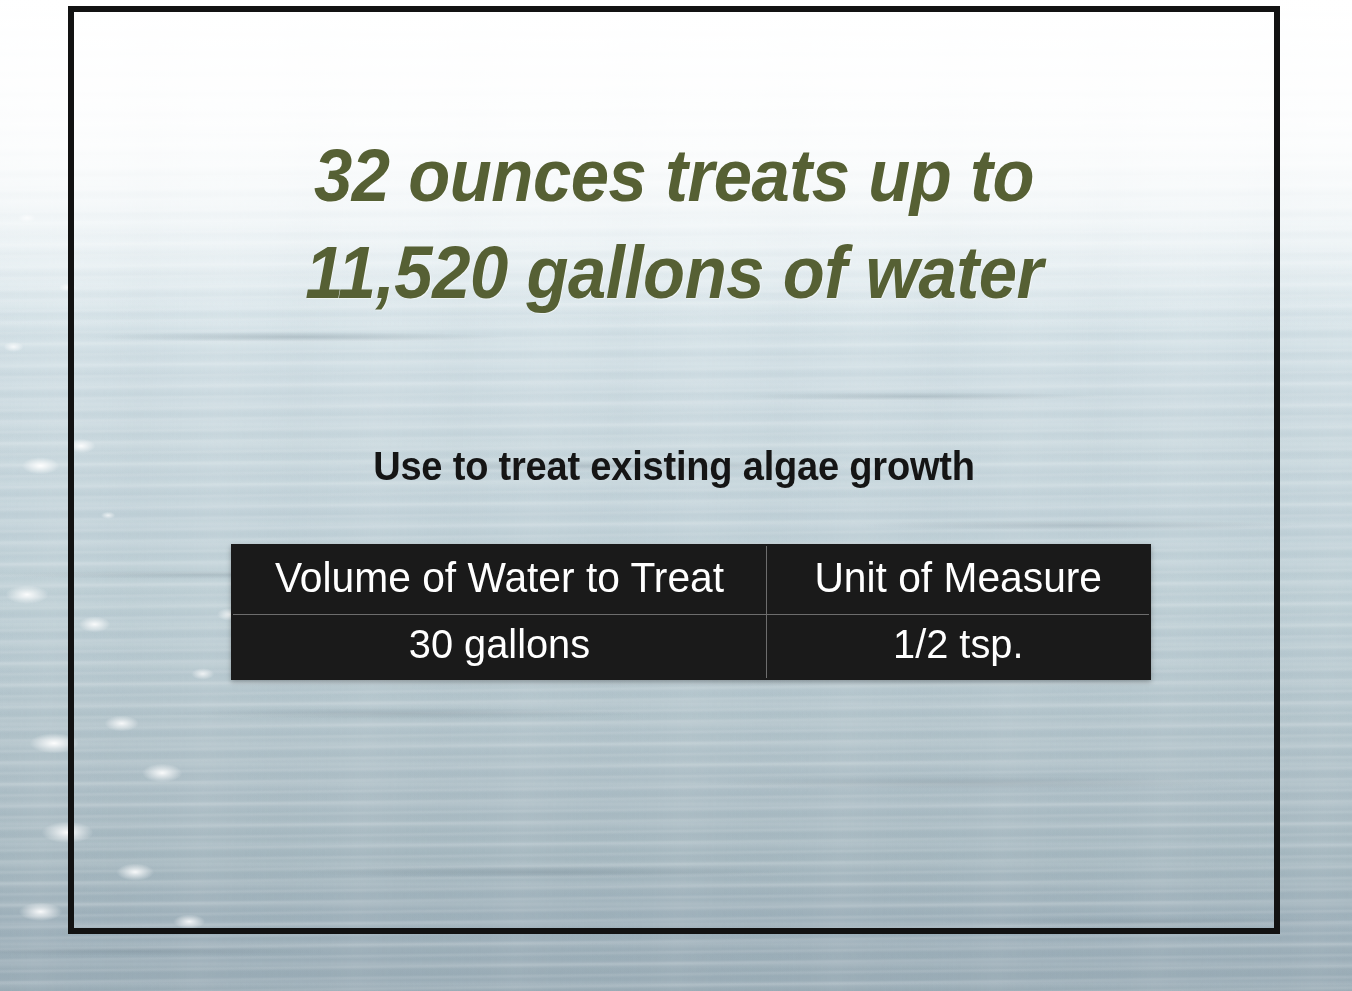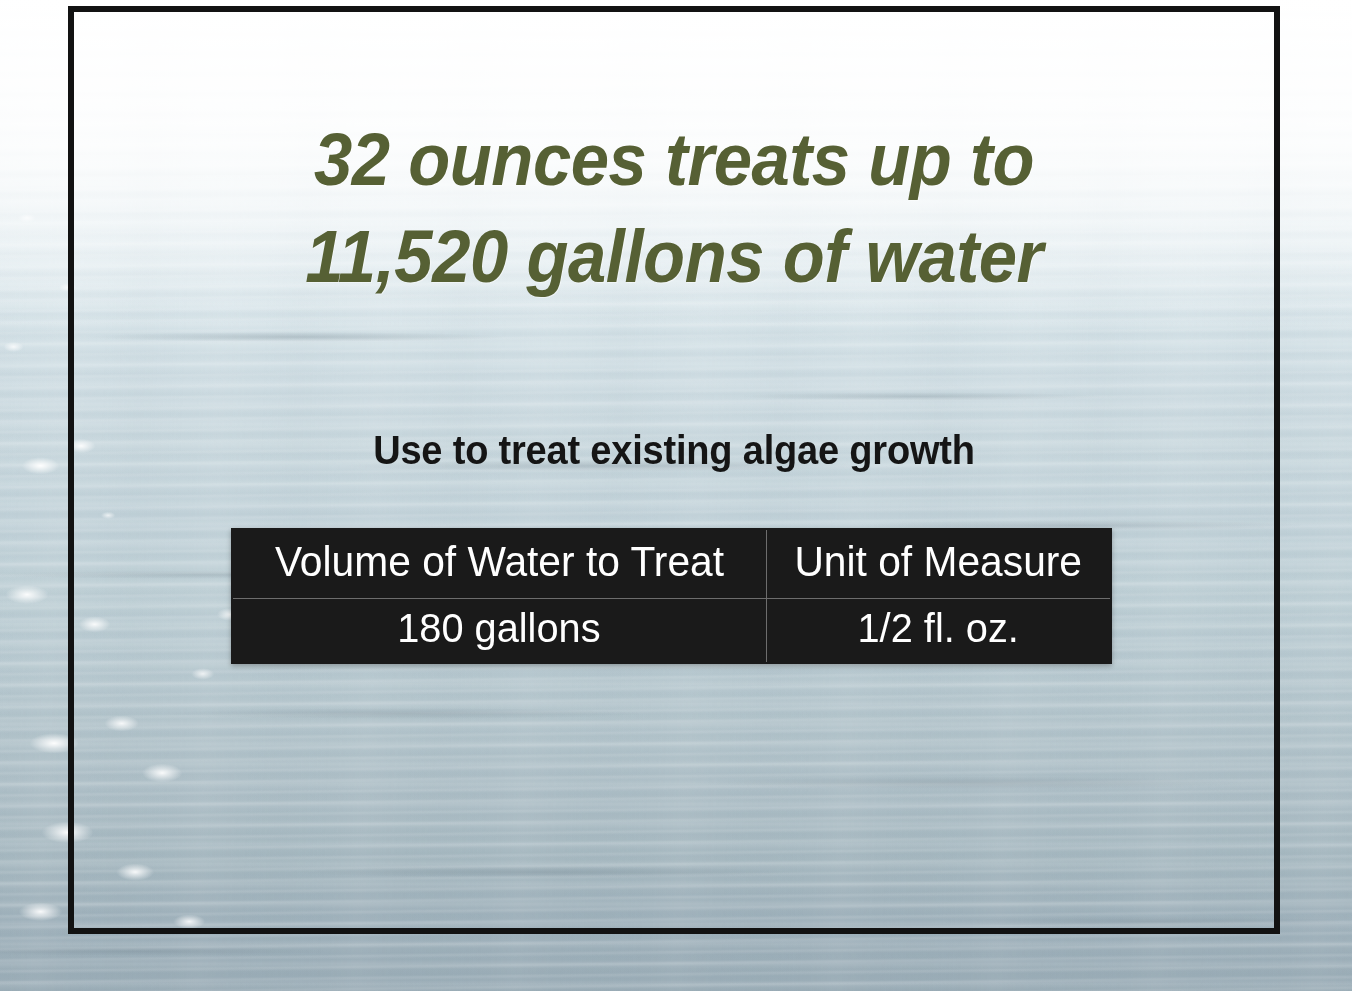--- a/index.html
+++ b/index.html
@@ -145,21 +145,21 @@
     width: 1212px;
     height: 928px;
     border: 6px solid #121212;
     pointer-events: none;
   }
 
   
   .content {
     position: absolute;
     left: 68px;
-    top: 6px;
+    top: 22px;
     width: 1212px;
     height: 928px;
     border-radius: 7px;
   }
 
   .headline {
     position: absolute;
     left: 0;
     top: 105px;
     width: 1212px;
@@ -217,21 +217,21 @@
     white-space: nowrap;
   }
   .dose-table th {
     font-size: 42px;
     padding-top: 8px;
     padding-bottom: 12px;
   }
   .dose-table tr td:first-child,
   .dose-table tr th:first-child { width: 534px; }
   .dose-table tr td:last-child,
-  .dose-table tr th:last-child  { width: 345px; }
+  .dose-table tr th:last-child  { width: 384px; }
 
   
   .dose-table { border: 2px solid #1a1a1a; }
   .dose-table tr:first-child th { border-top-color: #1a1a1a; }
   .dose-table tr:last-child td  { border-bottom-color: #1a1a1a; }
   .dose-table th:first-child, .dose-table td:first-child { border-left-color: #1a1a1a; }
   .dose-table th:last-child,  .dose-table td:last-child  { border-right-color: #1a1a1a; }
 
   .cell-txt { display: inline-block; transform: scaleX(0.97); }
 </style>
@@ -260,20 +260,20 @@
 
     <table class="dose-table">
       <thead>
         <tr>
           <th><span class="cell-txt">Volume of Water to Treat</span></th>
           <th><span class="cell-txt">Unit of Measure</span></th>
         </tr>
       </thead>
       <tbody>
         <tr>
-          <td><span class="cell-txt">180 gallons</span></td>
-          <td><span class="cell-txt">1/2 fl. oz.</span></td>
+          <td><span class="cell-txt">30 gallons</span></td>
+          <td><span class="cell-txt">1/2 tsp.</span></td>
         </tr>
       </tbody>
     </table>
 
   </div>
 </div>
 
 </body></html>

